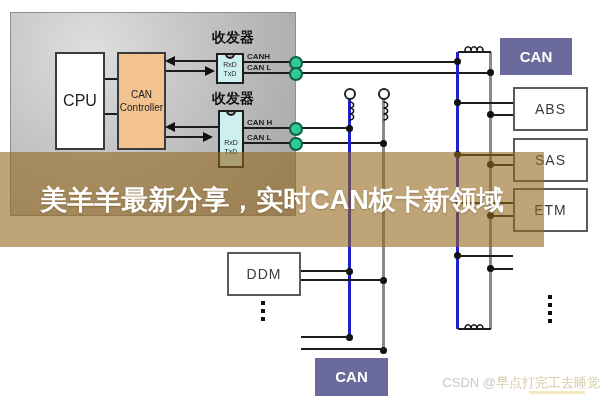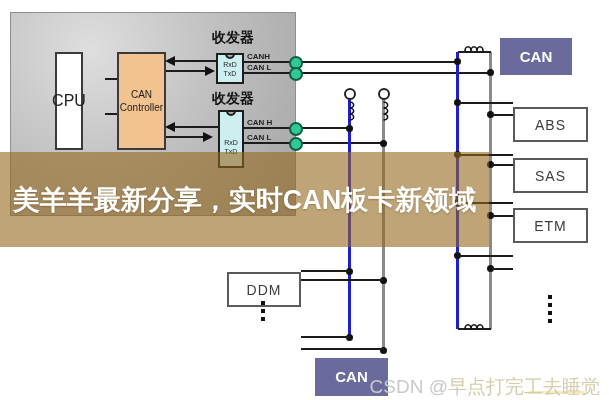--- a/index.html
+++ b/index.html
@@ -23,21 +23,21 @@
            border-bottom:5px solid transparent;border-left:10px solid #111;}
   .coil{position:absolute;}
   .coil svg{display:block;}
   
   .panel{
     position:absolute;left:10px;top:12px;width:286px;height:204px;
     background:radial-gradient(circle at 28% 18%, #dedede 0%, #c2c2c2 45%, #a3a3a3 100%);
     border:1px solid #8f8f8f;box-sizing:border-box;
   }
   .cpu{
-    position:absolute;left:55px;top:52px;width:28px;height:98px;background:#fff;
+    position:absolute;left:55px;top:52px;width:50px;height:98px;background:#fff;
     border:2px solid #3a3a3a;box-sizing:border-box;display:flex;align-items:center;
     justify-content:center;font-size:16px;color:#222;
   }
   .ctrl{
     position:absolute;left:117px;top:52px;width:49px;height:98px;background:#f2c28f;
     border:2px solid #3a3a3a;box-sizing:border-box;display:flex;flex-direction:column;
     align-items:center;justify-content:center;font-size:10px;color:#222;line-height:13px;
   }
   .chip{
     position:absolute;background:#cdefef;border:2px solid #1d1d1d;box-sizing:border-box;
@@ -46,43 +46,43 @@
   }
   .notch{
     position:absolute;top:-6px;left:50%;margin-left:-5px;width:10px;height:10px;
     border-radius:50%;background:#b3b3b3;border:2px solid #1d1d1d;box-sizing:border-box;
   }
   .xcvr-title{
     position:absolute;font-size:14px;font-weight:bold;color:#111;width:70px;text-align:center;
   }
   .pinlbl{position:absolute;font-size:8px;font-weight:600;color:#222;letter-spacing:0px;text-align:center;}
   .ecu{
-    position:absolute;width:75px;height:35px;background:#fff;border:2px solid #5a5a5a;
+    position:absolute;width:75px;height:44px;background:#fff;border:2px solid #5a5a5a;
     box-sizing:border-box;display:flex;align-items:center;justify-content:center;
-    font-size:14px;color:#3c3c3c;letter-spacing:1px;margin-top:20px;
+    font-size:14px;color:#3c3c3c;letter-spacing:1px;
   }
   .buslabel{
     position:absolute;background:#6a6a9c;color:#fff;font-weight:bold;font-size:15px;
     line-height:18px;display:flex;flex-direction:column;align-items:center;
     justify-content:center;
   }
   .vdots{position:absolute;display:flex;flex-direction:column;gap:4px;}
   .vdots i{width:4px;height:4px;background:#111;display:block;}
   
   .banner{
-    position:absolute;left:0;top:152px;width:489px;height:95px;
+    position:absolute;left:0;top:152px;width:544px;height:95px;
     background:rgba(148,104,30,0.60);z-index:50;
     display:flex;flex-direction:column;align-items:center;justify-content:center;
   }
   .banner .t{
     color:#fff;font-weight:bold;font-size:27px;line-height:36px;text-align:center;
     text-shadow:0 1px 2px rgba(80,55,15,0.35);white-space:nowrap;
   }
   .watermark{
-    position:absolute;right:9px;top:374px;z-index:60;font-size:19px;white-space:nowrap;text-align:right;
+    position:absolute;right:9px;top:374px;z-index:60;font-size:13px;white-space:nowrap;text-align:right;
   }
   .watermark .wp{color:#c9c9c9;}
   .watermark .wa{color:#d5cba8;}
   .wunder{position:absolute;right:24px;top:391px;width:56px;height:3px;
           background:#ead88f;opacity:.55;z-index:59;}
 </style>
 </head>
 <body>
 
 <div class="stage">

